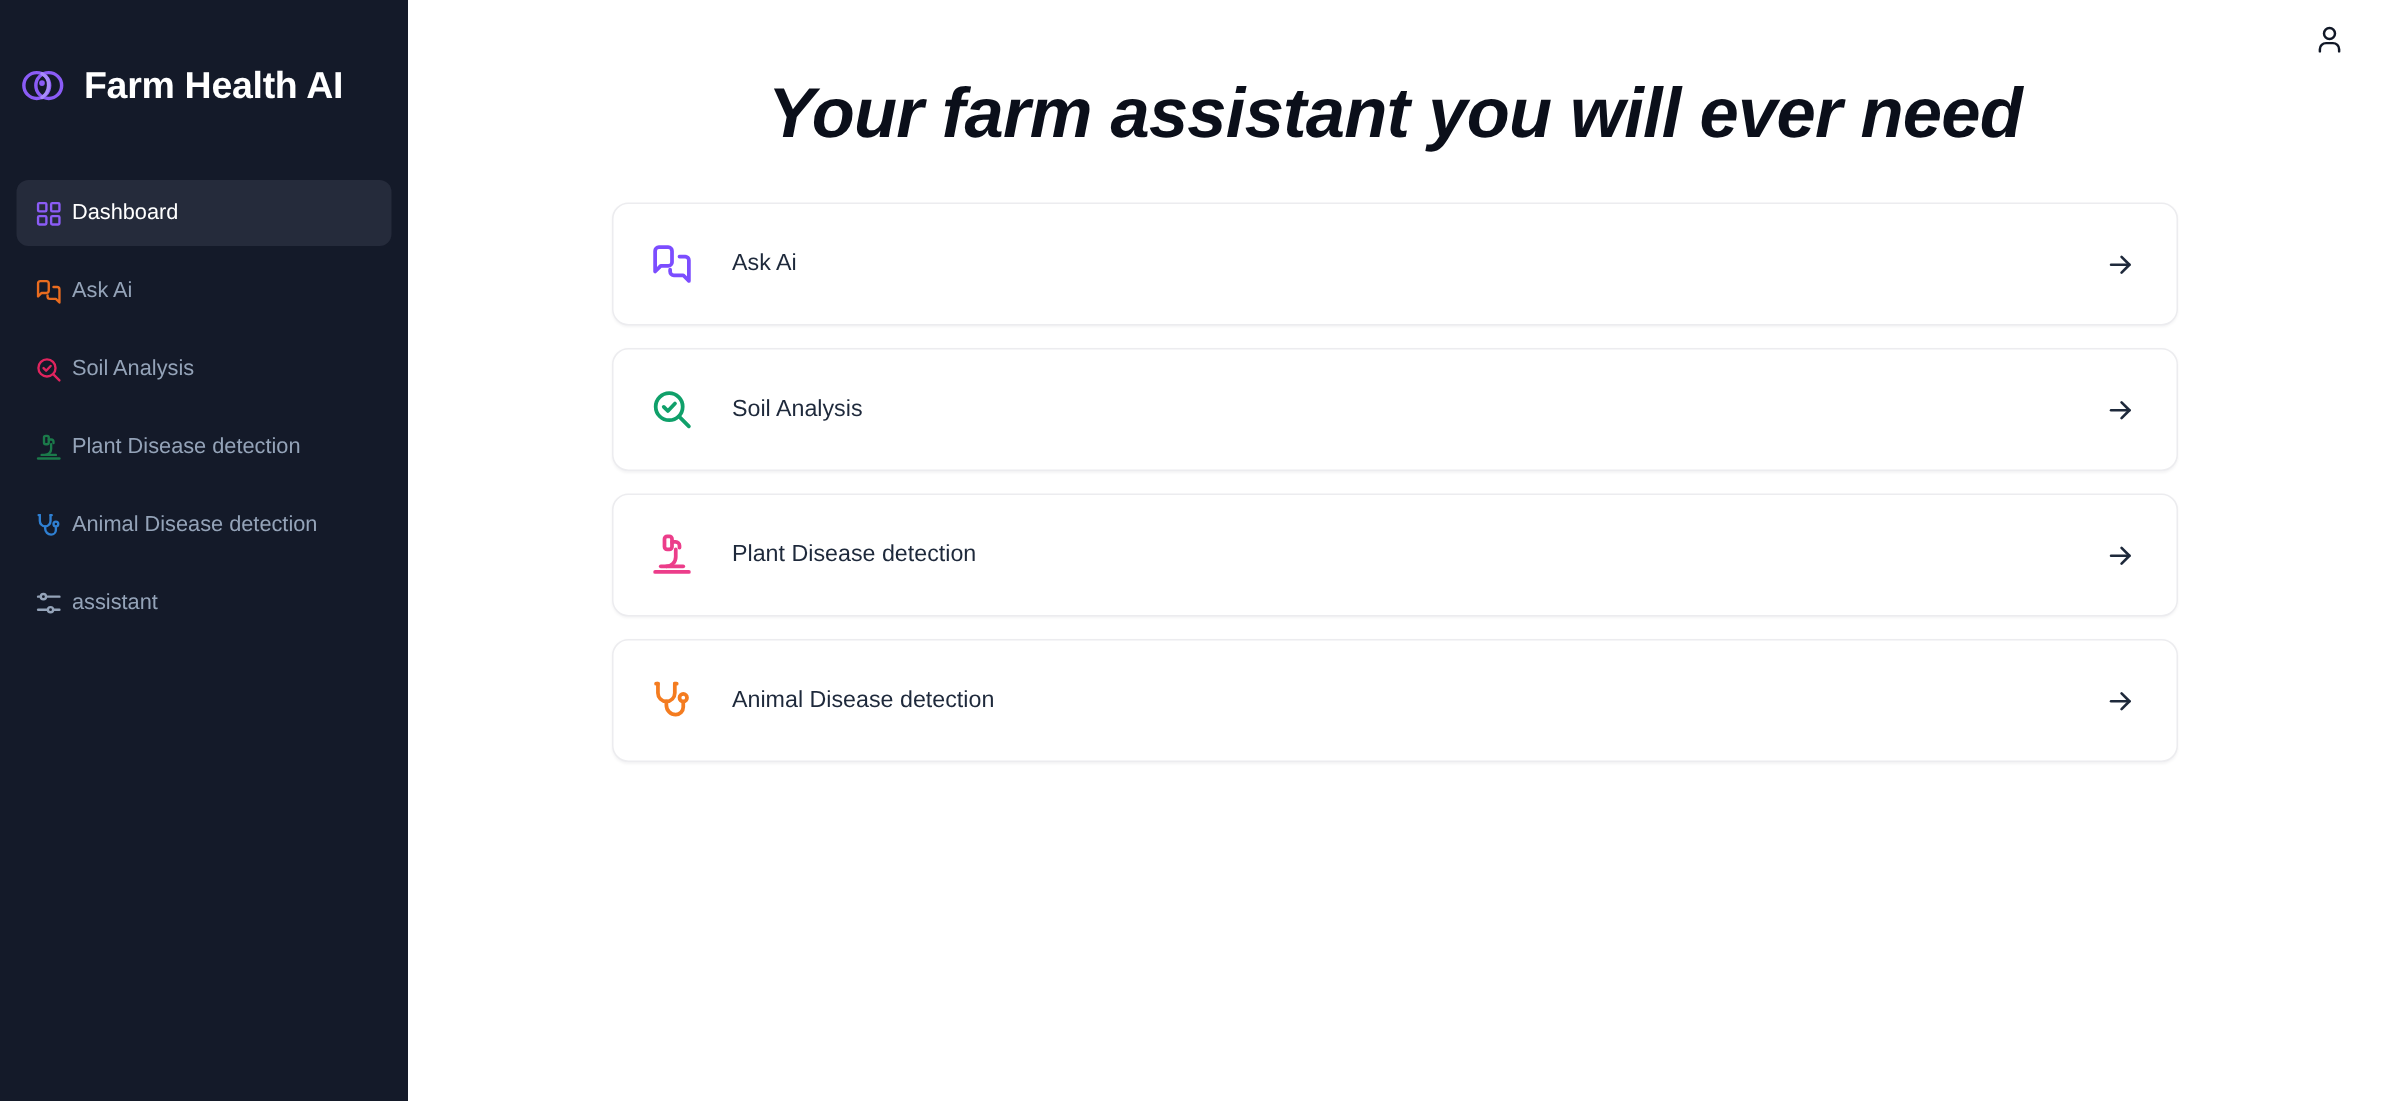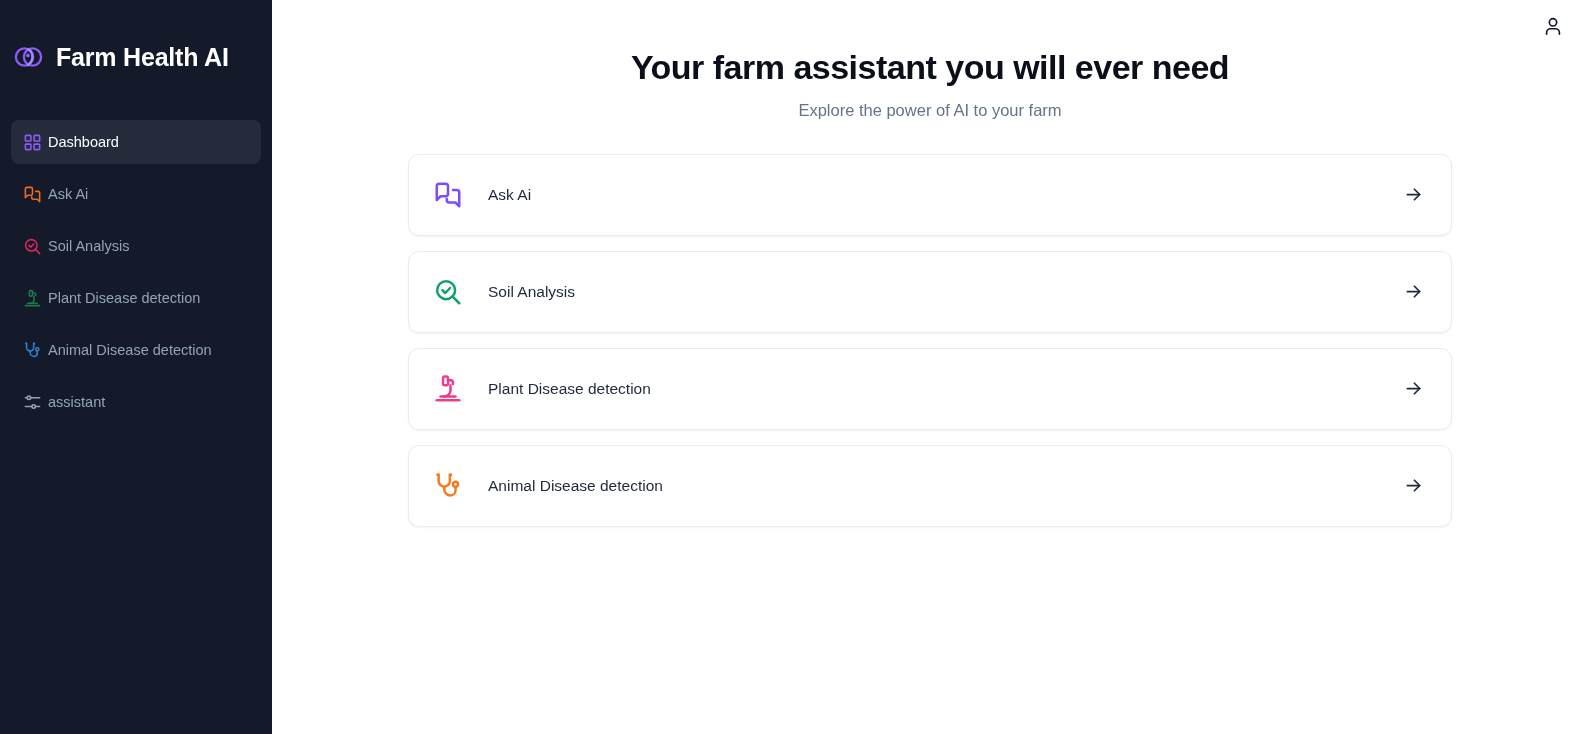--- a/index.html
+++ b/index.html
@@ -53,25 +53,26 @@
   }
   .topbar {
     height:52px;
     display:flex; align-items:center; justify-content:flex-end;
     padding-right:24px;
   }
   .user-icon { width:22px; height:22px; display:block; cursor:pointer; }
 
   .hero { text-align:center; margin-top:-4px; }
   .hero-title {
-    font-size:34px;
+    font-size:47px;
     font-weight:bold;
     color:#0b0f1a;
     letter-spacing:-0.5px;
     line-height:1.15;
+    font-style:italic;
   }
   .hero-sub {
     margin-top:14px;
     font-size:16.5px;
     color:#64748b;
     line-height:1.2;
   }
 
   .cards {
     width:1044px;
@@ -201,21 +202,20 @@
       <span class="user-icon">
         <svg viewBox="0 0 24 24" width="22" height="22" fill="none" stroke="#111827" stroke-width="1.8" stroke-linecap="round" stroke-linejoin="round">
           <circle cx="12" cy="8" r="4"></circle>
           <path d="M5 21v-1.5A4.5 4.5 0 0 1 9.5 15h5a4.5 4.5 0 0 1 4.5 4.5V21"></path>
         </svg>
       </span>
     </div>
 
     <section class="hero">
       <h1 class="hero-title">Your farm assistant you will ever need</h1>
-      <p class="hero-sub">Explore the power of AI to your farm</p>
     </section>
 
     <section class="cards">
 
       <div class="card">
         <span class="card-icon">
           <svg viewBox="0 0 24 24" width="30" height="30" fill="none" stroke="#7c4dff" stroke-width="2" stroke-linecap="round" stroke-linejoin="round">
             <path d="M12 11a2 2 0 0 1-2 2H6l-3 3V5a2 2 0 0 1 2-2h5a2 2 0 0 1 2 2z"></path>
             <path d="M16 8h3a2 2 0 0 1 2 2v11l-3-3h-5a2 2 0 0 1-2-2v-1"></path>
           </svg>

